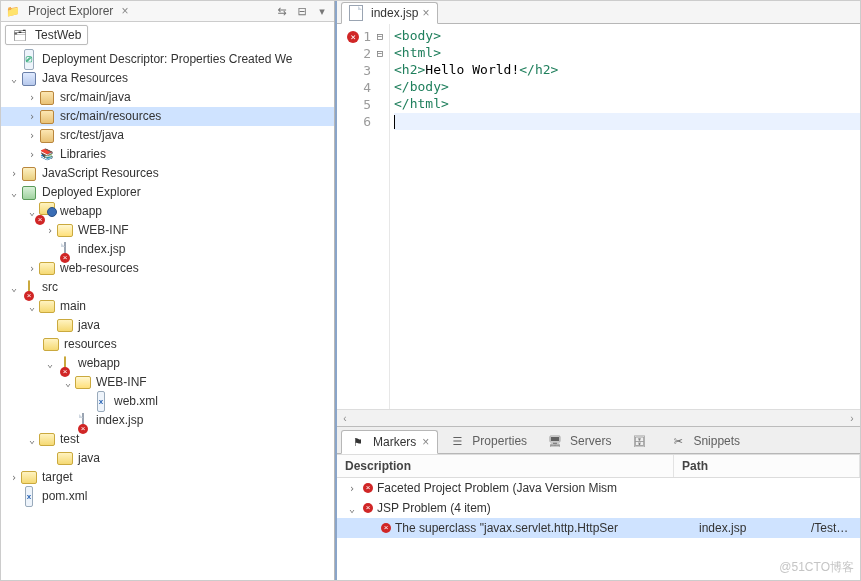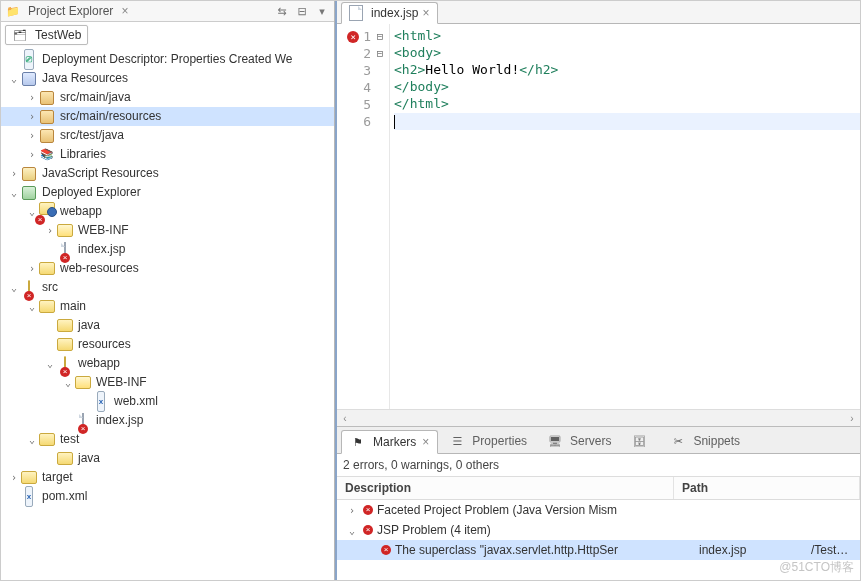--- a/index.html
+++ b/index.html
@@ -187,21 +187,21 @@
           </span>
           <span class="lbl">main</span>
         </div>
         <div class="node" style="padding-left: 42px;">
           <span class="twisty"></span>
           <span class="ic">
             <span class="ic-fld"></span>
           </span>
           <span class="lbl">java</span>
         </div>
-        <div class="node" style="padding-left: 42px;">
+        <div class="node" style="padding-left: 28px;">
           <span class="twisty"></span>
           <span class="ic">
             <span class="ic-fld"></span>
           </span>
           <span class="lbl">resources</span>
         </div>
         <div class="node" style="padding-left: 42px;">
           <span class="twisty">⌄</span>
           <span class="ic">
             <span style="position:relative"><span class="ic-fld"></span><span class="ic-err" style="position:absolute;left:-4px;bottom:-4px">×</span></span>
@@ -299,22 +299,22 @@
               <span>5</span>
               <span class="gmin"></span>
             </div>
             <div class="gl">
               <span style="width:12px"></span>
               <span>6</span>
               <span class="gmin"></span>
             </div>
           </div>
         <div class="code" id="code">
+            <div class="cl"><span class="tag">&lt;</span><span class="tag">body</span><span class="tag">&gt;</span></div>
             <div class="cl"><span class="tag">&lt;</span><span class="tag">html</span><span class="tag">&gt;</span></div>
-            <div class="cl"><span class="tag">&lt;</span><span class="tag">body</span><span class="tag">&gt;</span></div>
             <div class="cl"><span class="tag">&lt;</span><span class="tag">h2</span><span class="tag">&gt;</span><span class="txt">Hello World!</span><span class="tag">&lt;/</span><span class="tag">h2</span><span class="tag">&gt;</span></div>
             <div class="cl"><span class="tag">&lt;/</span><span class="tag">body</span><span class="tag">&gt;</span></div>
             <div class="cl"><span class="tag">&lt;/</span><span class="tag">html</span><span class="tag">&gt;</span></div>
             <div class="cl caret-line"><span class="caret"></span></div>
           </div>
       </div>
       <div class="scroll-stub">
         <span class="arrow">‹</span>
         <span style="flex:1"></span>
         <span class="arrow">›</span>
@@ -337,21 +337,20 @@
             <span>Servers</span>
           </div>
           <div class="ptab">
             <span class="ic">🗄</span>
           </div>
           <div class="ptab">
             <span class="ic">✂</span>
             <span>Snippets</span>
           </div>
         </div>
-      <div class="psum">2 errors, 0 warnings, 0 others</div>
       <div class="ptable">
         <div class="phdr">
           <div class="col-desc">Description</div>
           <div class="col-path">Path</div>
         </div>
         <div id="prows">
             <div class="prow">
               <div class="col-desc" style="display:flex;align-items:center;gap:4px;padding-left:8px">
                 <span class="tw">›</span>
                 <span class="ic-err">×</span>

